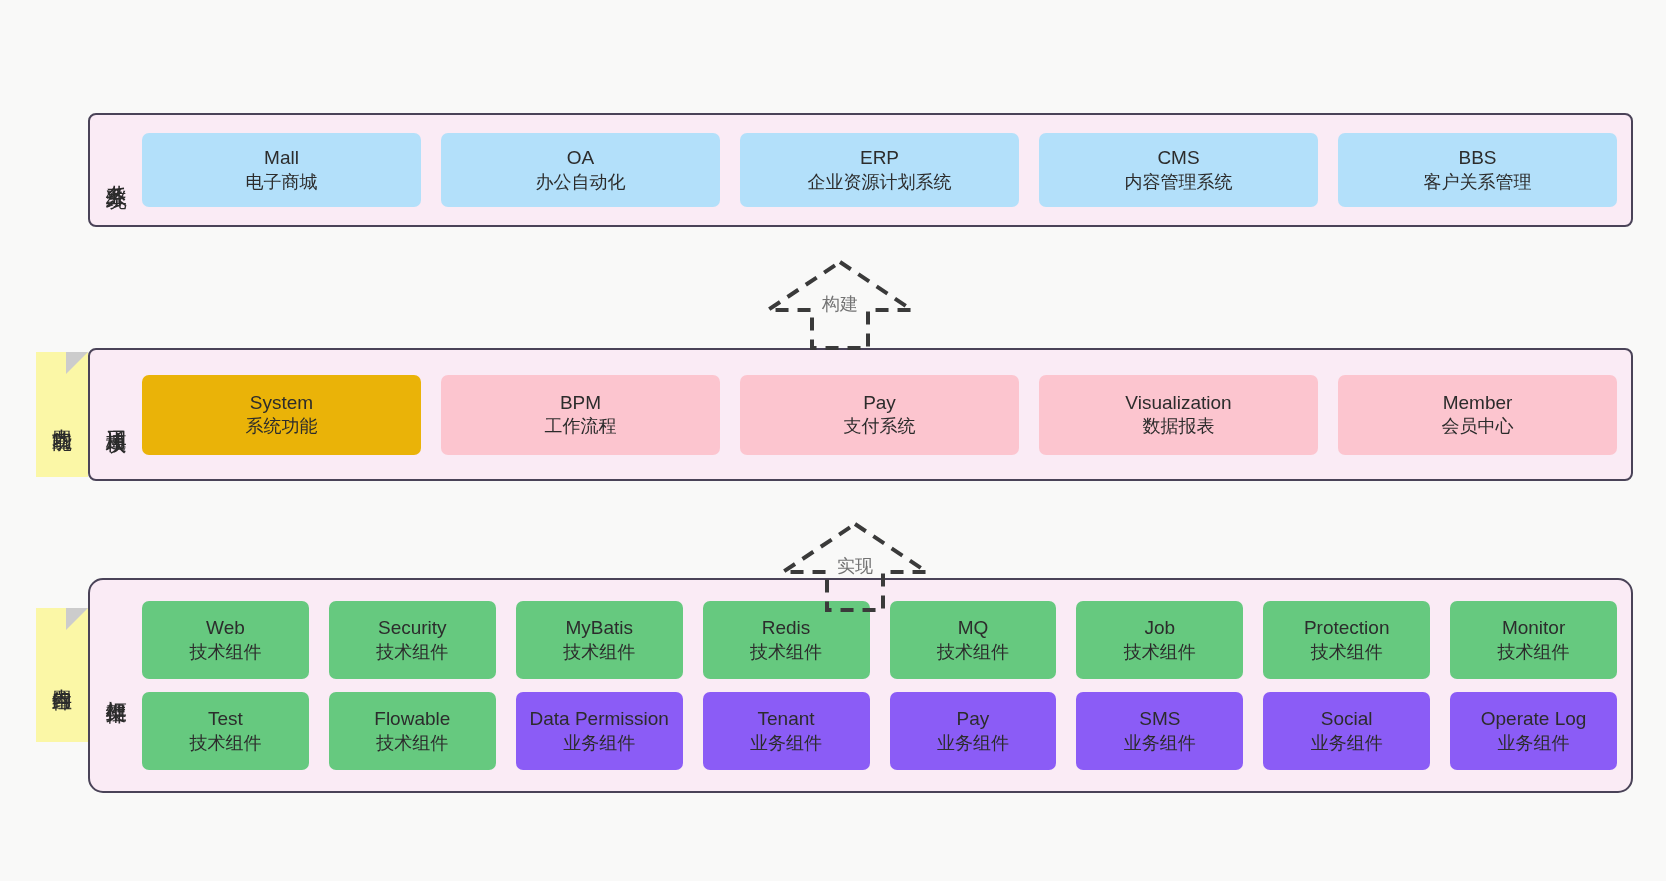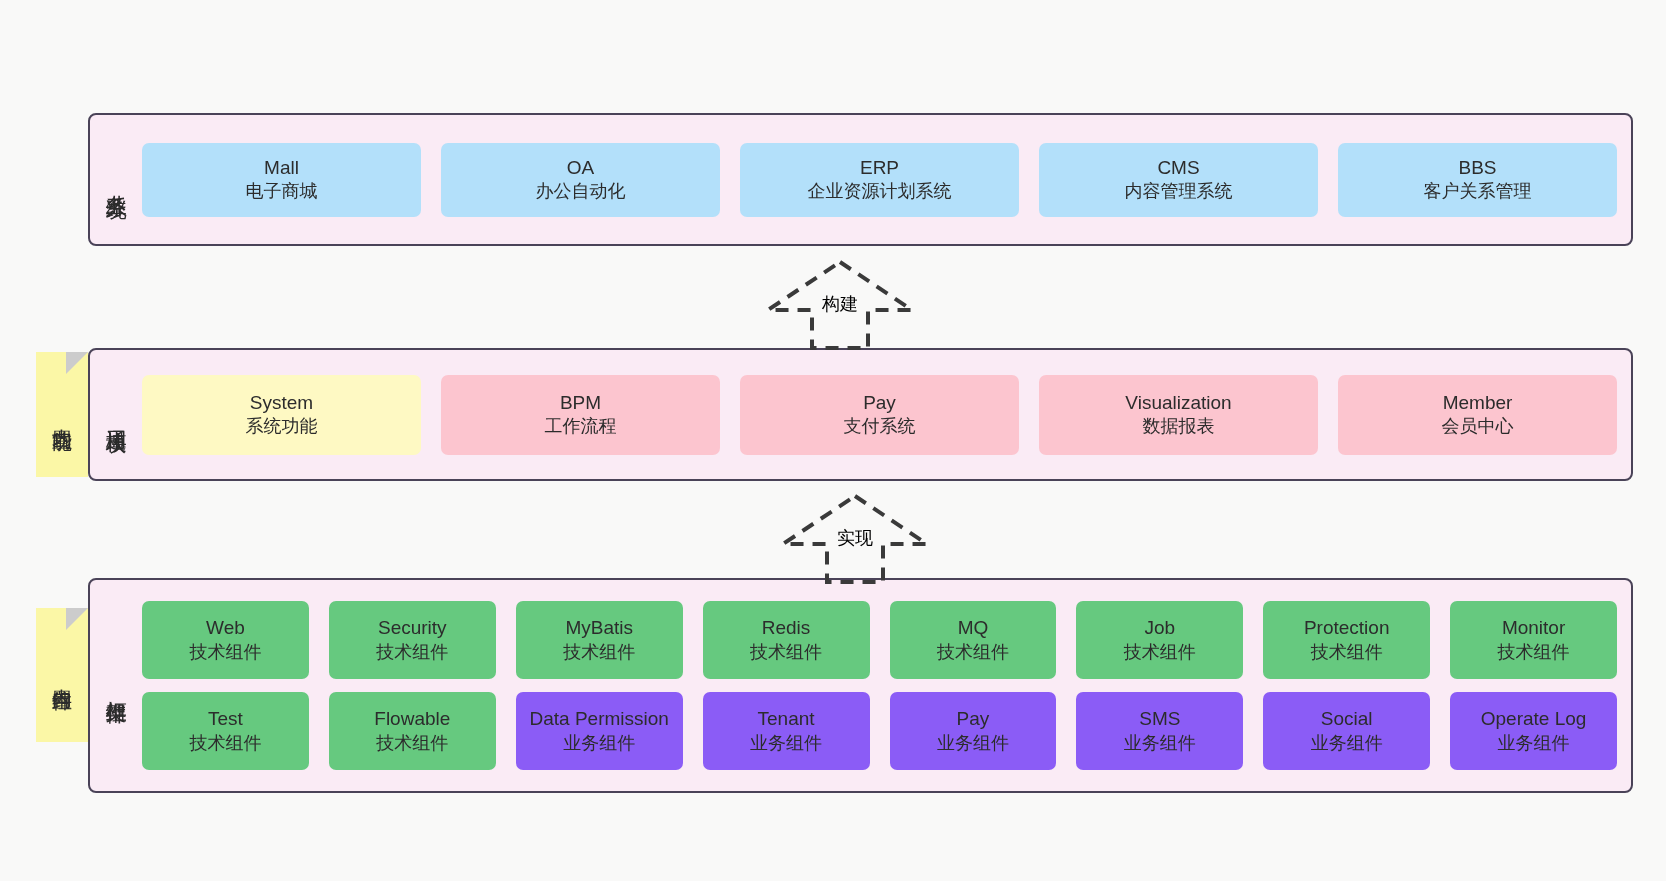--- a/index.html
+++ b/index.html
@@ -68,29 +68,29 @@
     text-align: center;
     color: #2c2c2c;
     line-height: 1.28;
     padding: 4px 6px;
   }
   .card .en { font-size: 19px; }
   .card .cn { font-size: 18px; }
 
   
   .c-blue       { background: #b3e0fa; }
-  .c-red        { background: #fef9c3; }
+  .c-red        { background: #eab308; }
   .c-pink       { background: #fcc5cf; text-align: center; }
   .c-green      { background: #66c97f; }
   .c-lightgreen { background: #8b5cf6; }
 
   
-  #layer-business { left: 88px;  top: 113px; width: 1545px; height: 133px; }
+  #layer-business { left: 88px;  top: 113px; width: 1545px; height: 114px; }
   #layer-common   { left: 88px;  top: 348px; width: 1545px; height: 133px; }
-  #layer-framework{ left: 88px;  top: 578px; width: 1545px; height: 215px; }
+  #layer-framework{ left: 88px;  top: 578px; width: 1545px; height: 215px; border-radius: 15px; }
 
   #layer-business  .layer-body .row { height: 74px; }
   #layer-common    .layer-body .row { height: 80px; }
   #layer-framework .layer-body .row { height: 78px; }
 
   
   .note {
     position: absolute;
     width: 52px;
     background: #fbf7a6;
@@ -126,25 +126,25 @@
     height: 95px;
     z-index: 2;
   }
   .arrow svg { display: block; width: 160px; height: 95px; }
   .arrow-label {
     position: absolute;
     left: 0; right: 0;
     top: 36px;
     text-align: center;
     font-size: 18px;
-    color: #000000;
+    color: #737373;
     background: transparent;
   }
   #arrow-build   { left: 760px; top: 256px; }
-  #arrow-impl    { left: 775px; top: 490px; }
+  #arrow-impl    { left: 775px; top: 518px; }
 </style>
 </head>
 <body>
 
 <div id="stage">
 
   <div class="layer" id="layer-business">
     <div class="layer-title">业务系统</div>
     <div class="layer-body">
       <div class="row">

